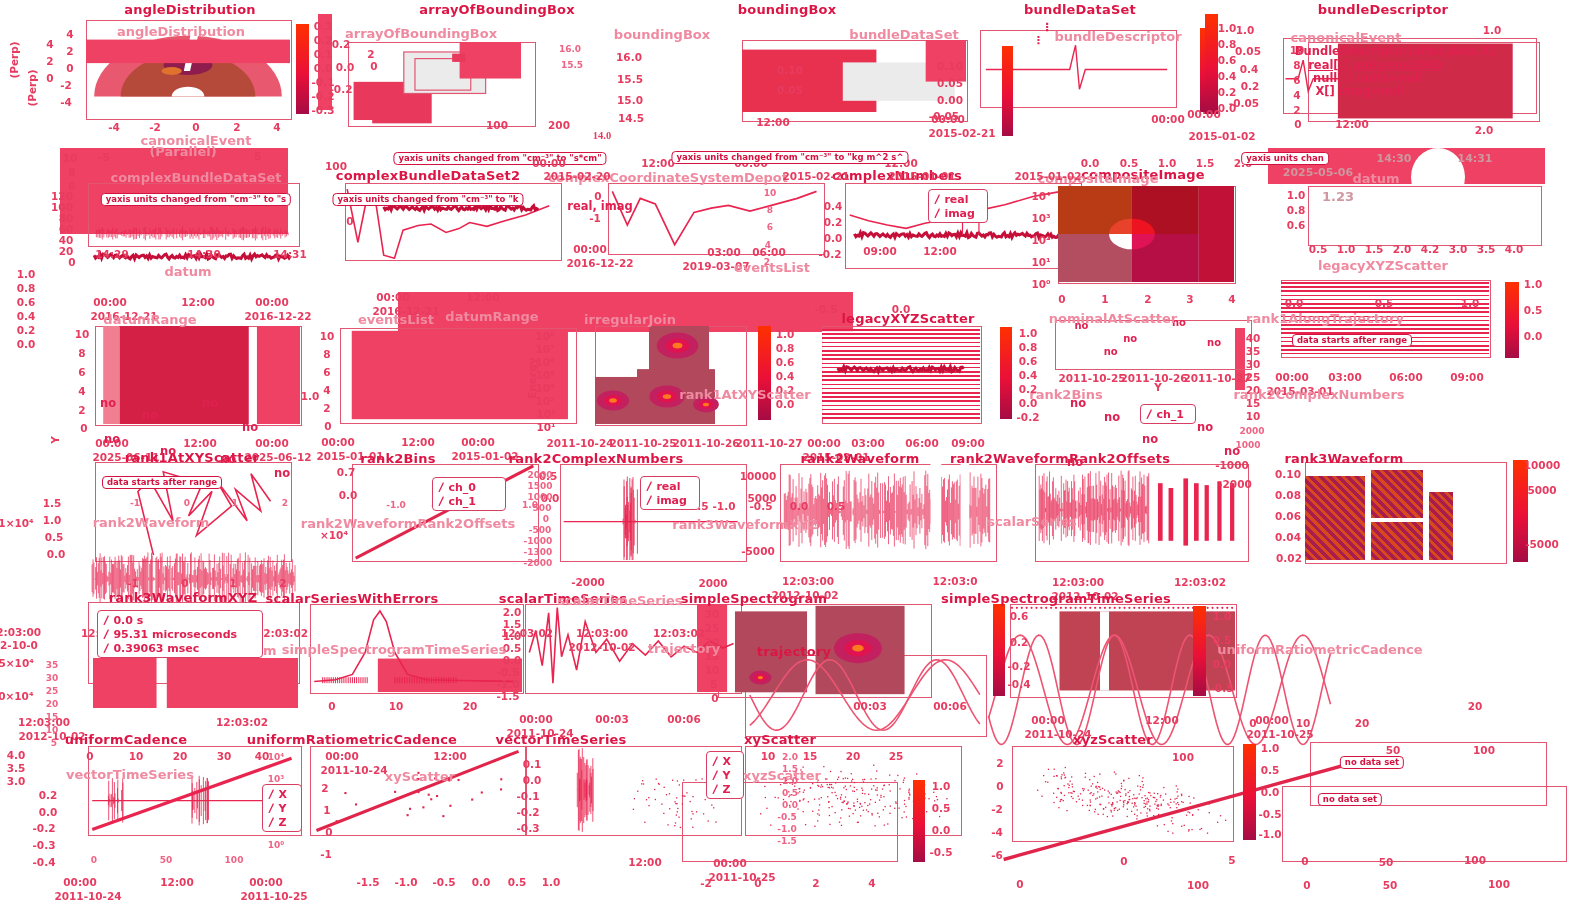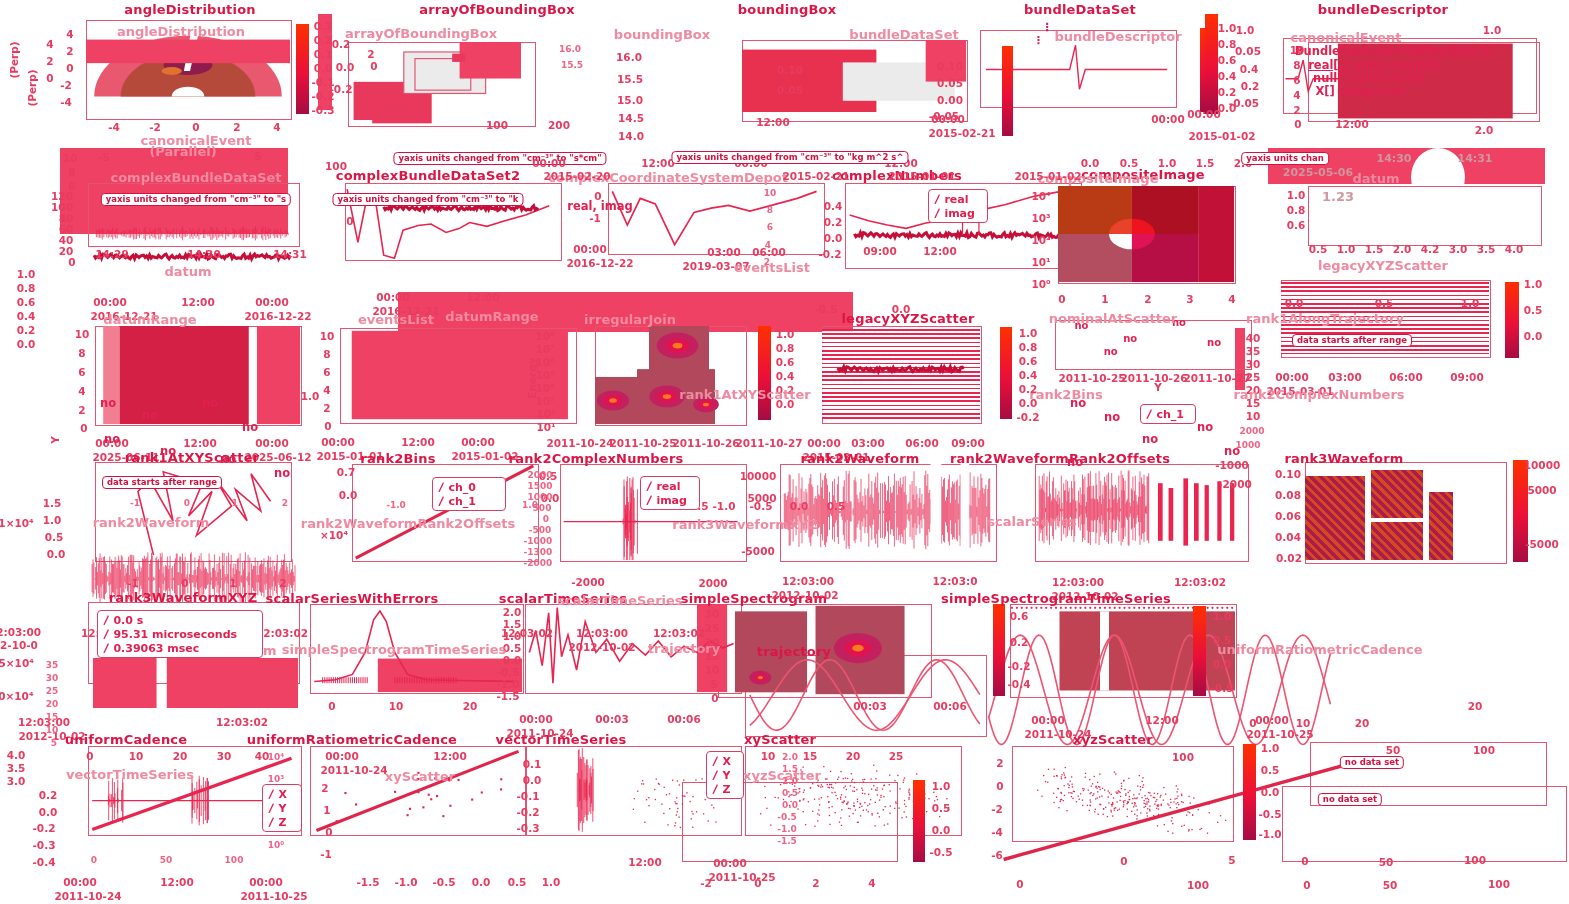--- a/index.html
+++ b/index.html
@@ -90,21 +90,21 @@
       <rect x="0" y="9.6" width="134.4" height="62.400000000000006" fill="#e8304f" stroke="none" stroke-width="1.2"></rect>
       <rect x="100.8" y="22.400000000000002" width="112" height="38.4" fill="#ebebeb" stroke="none" stroke-width="1.2"></rect>
       <rect x="183.67999999999998" y="0" width="40.32" height="41.6" fill="#ee4163" stroke="none" stroke-width="1.2"></rect>
     </svg>
     <div class="tx bt" style="left: 787px; top: 2px;">boundingBox</div>
     <div class="tx lt" style="left: 662px; top: 27px;">boundingBox</div>
     <div class="tx tk" style="left: 629px; top: 51px;">16.0</div>
     <div class="tx tk" style="left: 630px; top: 73px;">15.5</div>
     <div class="tx tk" style="left: 630px; top: 94px;">15.0</div>
     <div class="tx tk" style="left: 631px; top: 112px;">14.5</div>
-    <div class="tx tk" style="left: 631px; top: 130px;">14.0</div>
+    <div class="tx tk" style="left: 602px; top: 130px; font-family: Liberation Serif, serif;">14.0</div>
     <div class="tx tk" style="left: 773px; top: 116px;">12:00</div>
     <div class="tx tk" style="left: 790px; top: 64px;">0.10</div>
     <div class="tx tk" style="left: 790px; top: 84px;">0.05</div>
     <div class="pbox" style="left: 980px; top: 30px; width: 195px; height: 76px;"></div>
     <svg class="psvg" width="195" height="76" viewBox="0 0 195 76" style="left: 980px; top: 30px;">
       <polyline points="5.85,39.52 89.7,39.52 95.55,15.200000000000001 99.45,59.28 105.30000000000001,39.52 187.2,39.52" fill="none" stroke="#e8244f" stroke-width="1.4"></polyline>
       <text x="52.650000000000006" y="13.68" fill="#e02050" font-size="11" font-weight="700">⋮</text>
     </svg>
     <div class="tx bt" style="left: 1080px; top: 2px;">bundleDataSet</div>
     <div class="tx lt" style="left: 904px; top: 27px;">bundleDataSet</div>

